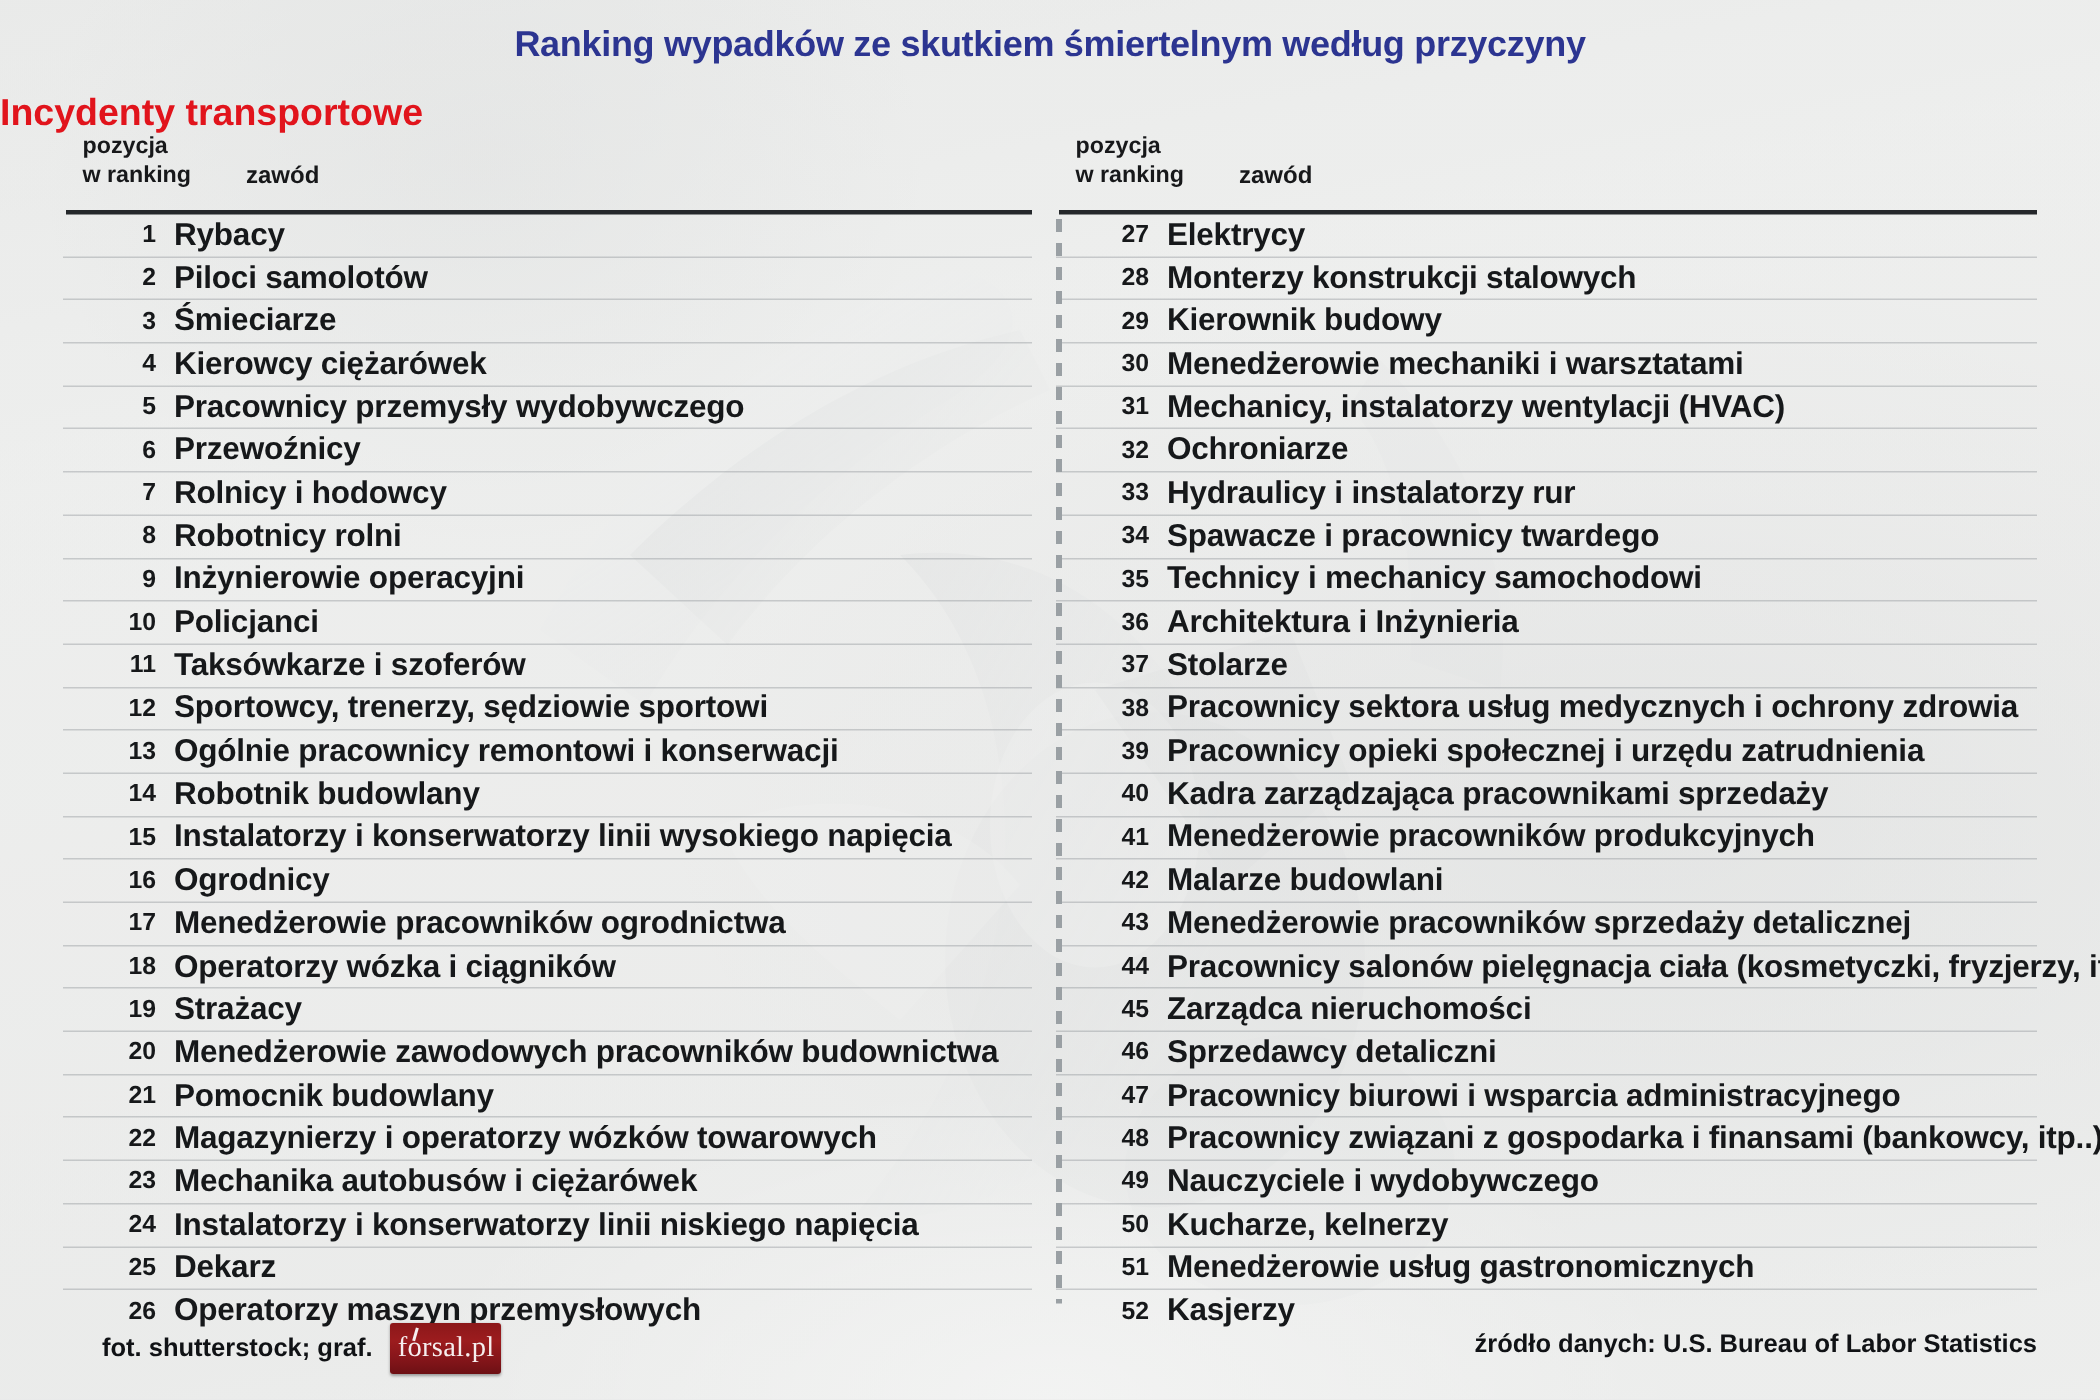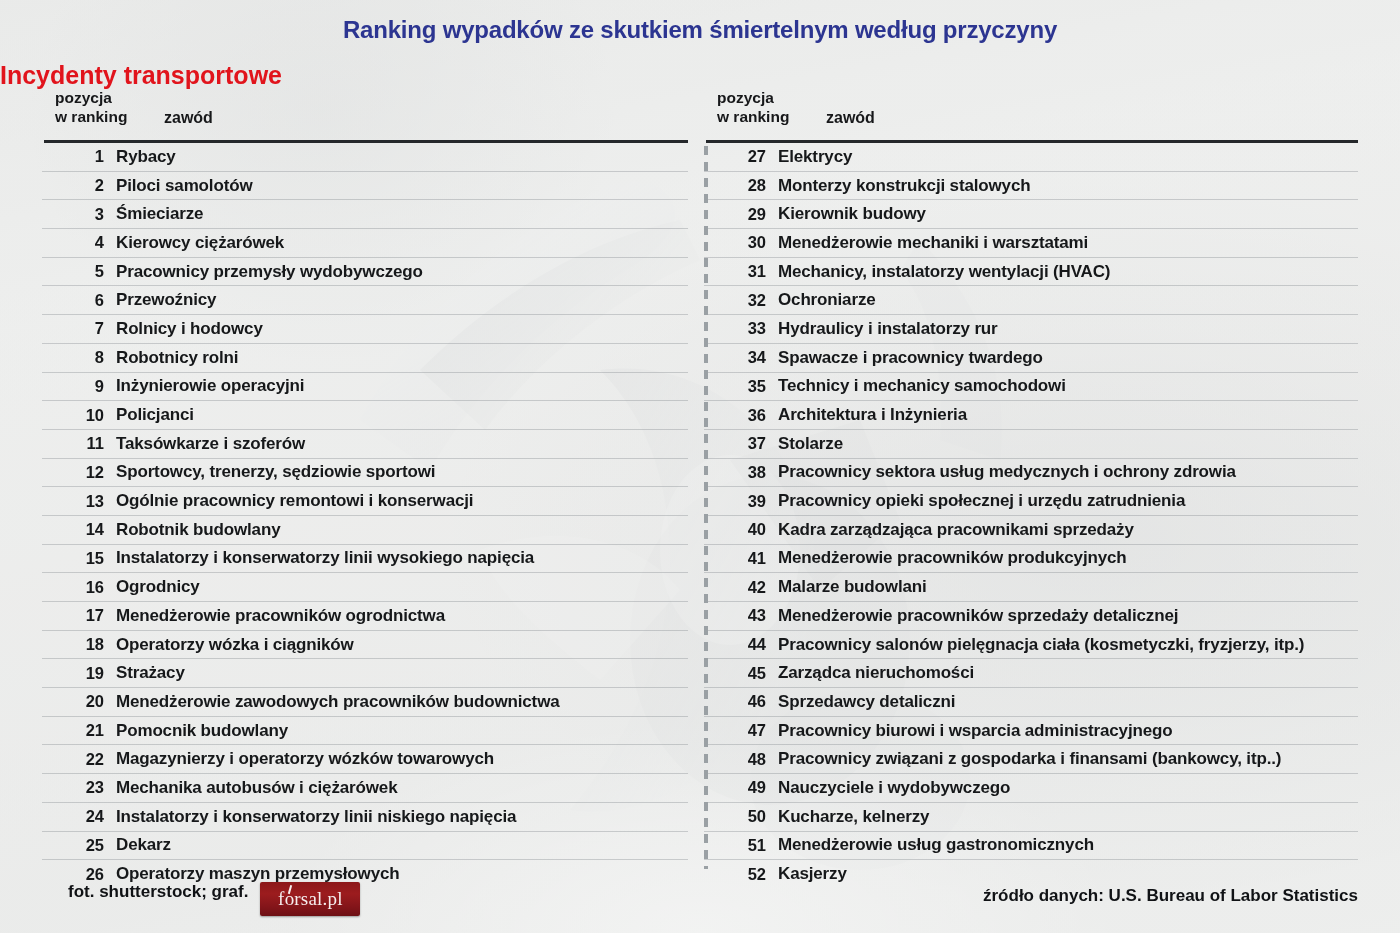--- a/index.html
+++ b/index.html
@@ -117,21 +117,21 @@
   .rank {
     width: 62px;
     text-align: right;
     padding-right: 12px;
     font-size: 16.5px;
     font-weight: bold;
     color: #16181a;
     flex: none;
   }
   .job {
-    font-size: 17px;
+    font-size: 21px;
     font-weight: bold;
     color: #16181a;
     white-space: nowrap;
     letter-spacing: -0.15px;
   }
 
   
   .divider {
     position: absolute;
     left: 704px;
@@ -142,31 +142,31 @@
     background-size: 4px 16px;
     background-repeat: repeat-y;
   }
 
   
   .footer-left {
     position: absolute;
     left: 68px;
     top: 882px;
     display: flex;
-    align-items: flex-start;
+    align-items: center;
     gap: 12px;
   }
   .credit {
     font-size: 17px;
     font-weight: bold;
     color: #101215;
     white-space: nowrap;
   }
   .logo {
-    width: 100px;
+    width: 74px;
     height: 34px;
     border-radius: 2px;
     background: linear-gradient(180deg, #8c181a 0%, #9c1c1e 35%, #84151a 72%, #6d1014 100%);
     box-shadow: 0 1px 2px rgba(0,0,0,0.35);
     display: flex;
     align-items: center;
     justify-content: center;
   }
   .logo-text {
     position: relative;

